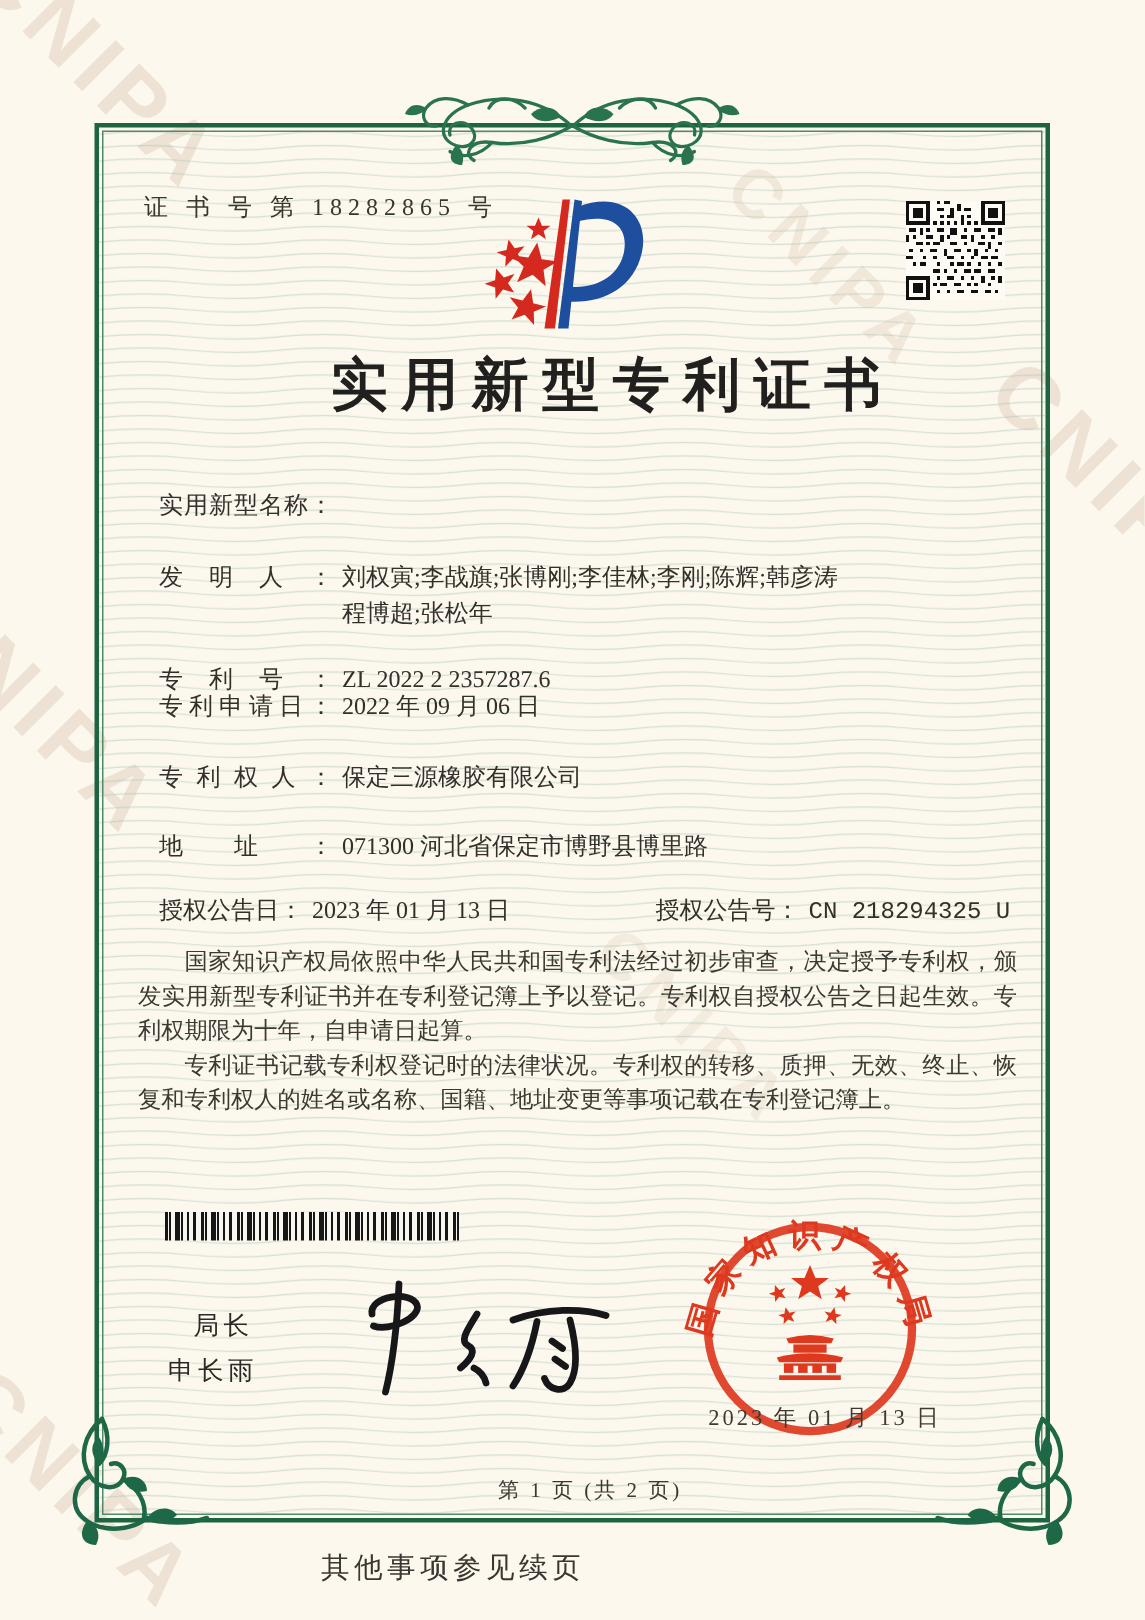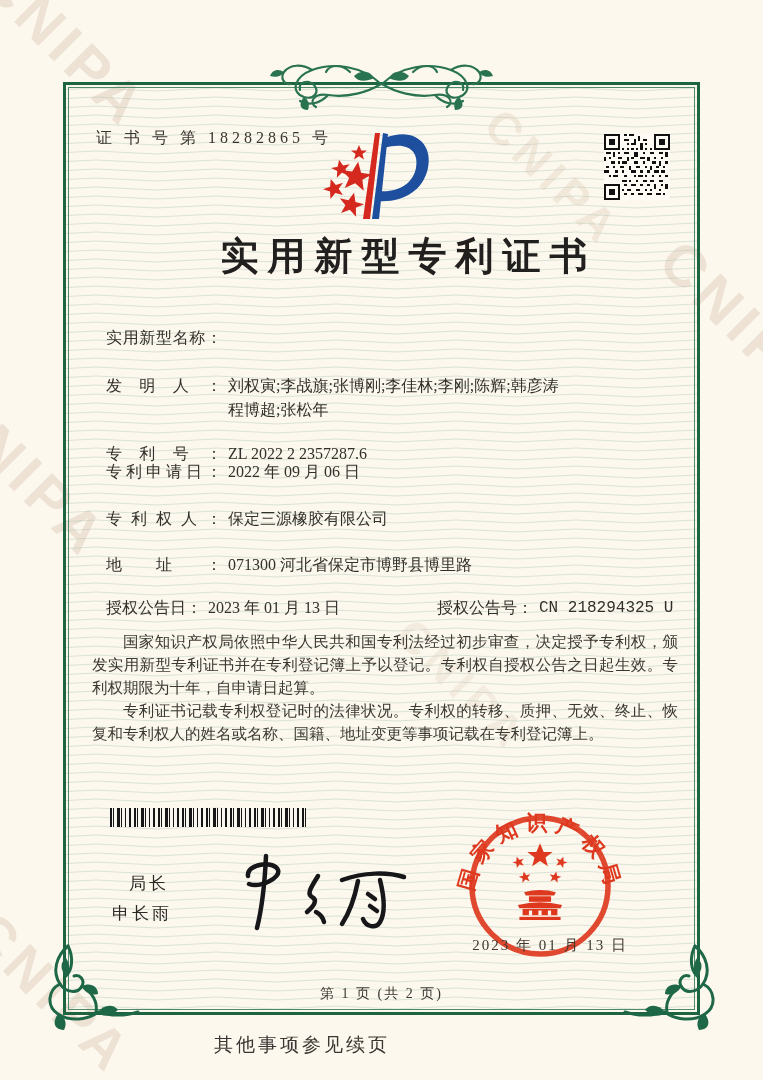--- a/index.html
+++ b/index.html
@@ -60,21 +60,21 @@
   .sig-title{position:absolute;left:112px;top:872px;font-size:17px;letter-spacing:3px;color:#2b2925;margin-left:17px;}
   .sig-name{position:absolute;left:112px;top:902px;font-size:17px;letter-spacing:3px;color:#2b2925;}
   .sig-svg{position:absolute;left:222px;top:846px;width:200px;height:92px;}
   .seal{position:absolute;left:453px;top:799px;width:174px;height:174px;}
   .seal-date{
     position:absolute;left:470px;top:936px;width:160px;font-size:15px;
     letter-spacing:2px;color:#40392f;text-align:center;
   }
   .page-info{
     position:absolute;left:63px;top:985px;width:637px;text-align:center;
-    font-size:14px;letter-spacing:2px;color:#3a3631;
+    font-size:14px;letter-spacing:2px;color:#3a3631;padding-left:12px;
   }
   .note{
     position:absolute;left:0;top:1032px;width:604px;text-align:center;
     font-size:19px;letter-spacing:3px;color:#3a3631;
   }
   .flourish-bl{position:absolute;left:38px;top:942px;width:104px;height:92px;}
   .flourish-br{position:absolute;left:621px;top:942px;width:104px;height:92px;transform:scaleX(-1);}
   .flourish-top{position:absolute;left:250px;top:52px;width:263px;height:62px;}
 </style>
 </head>

